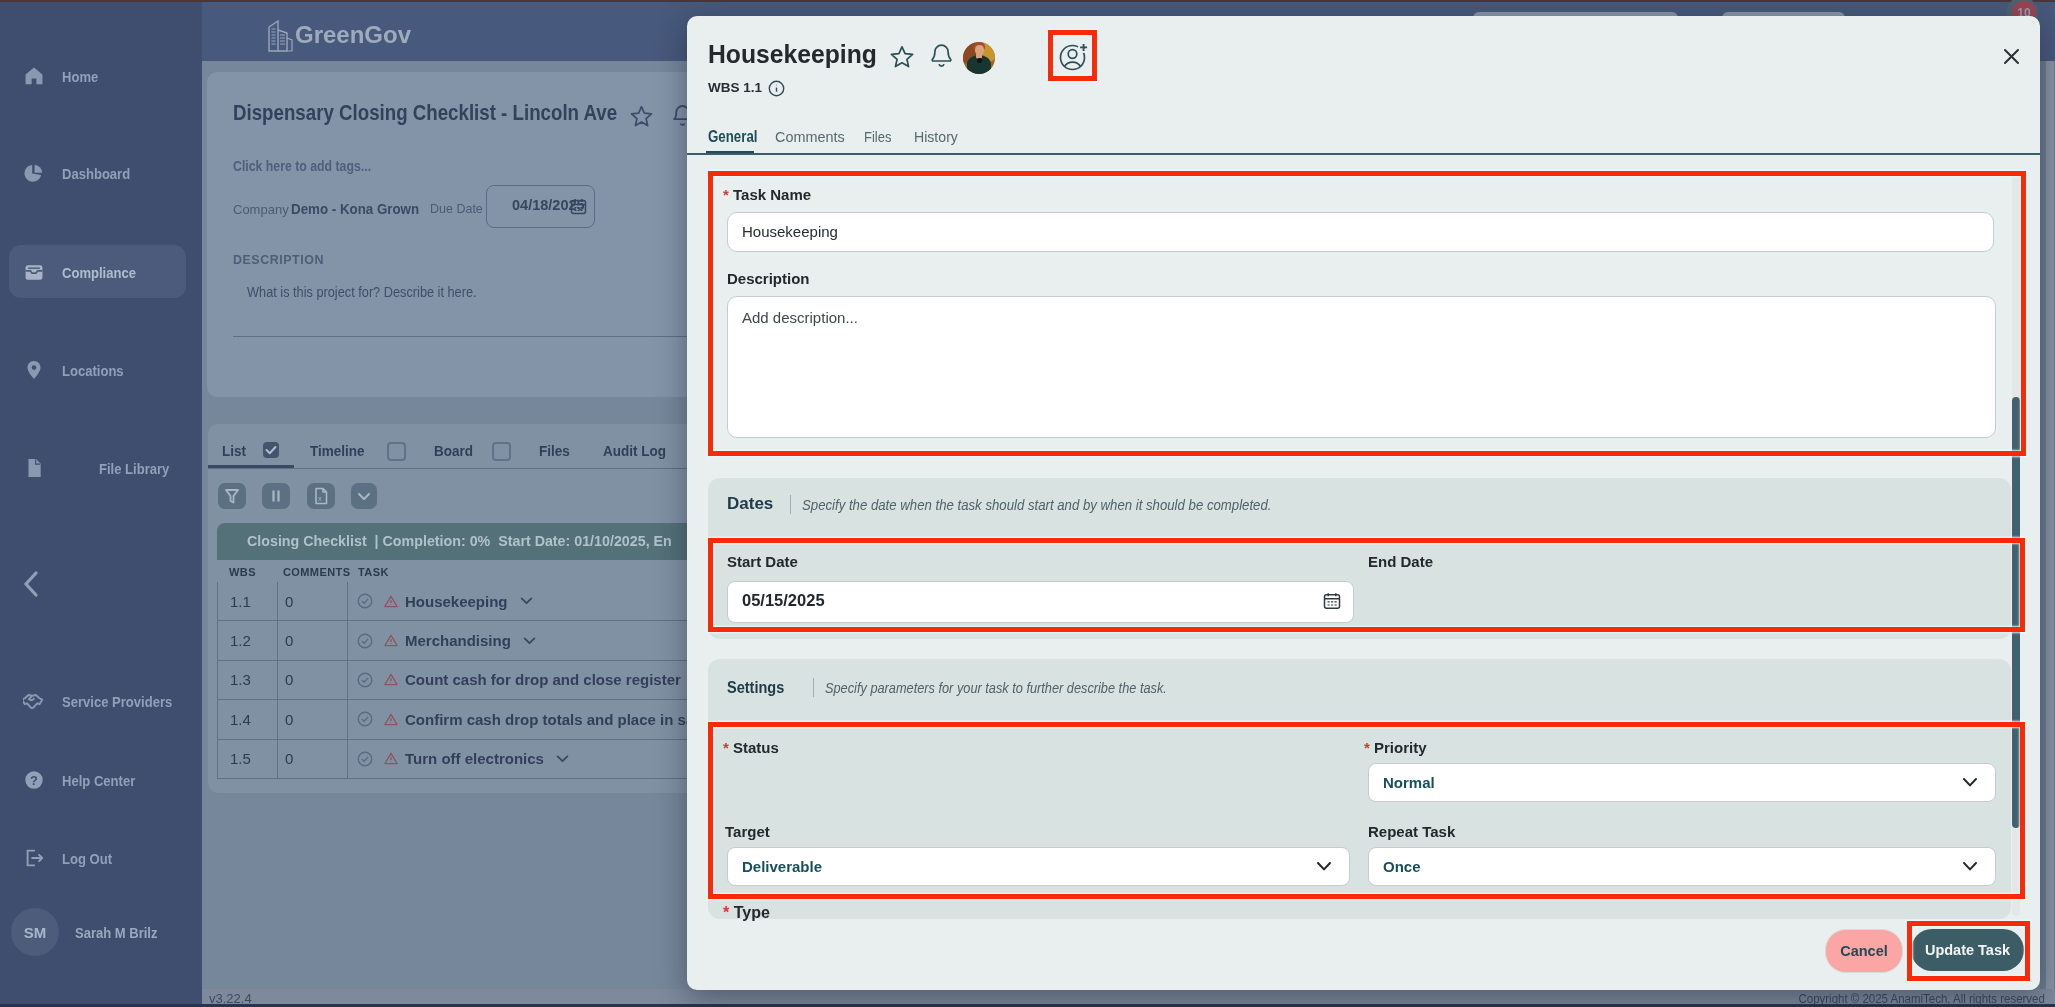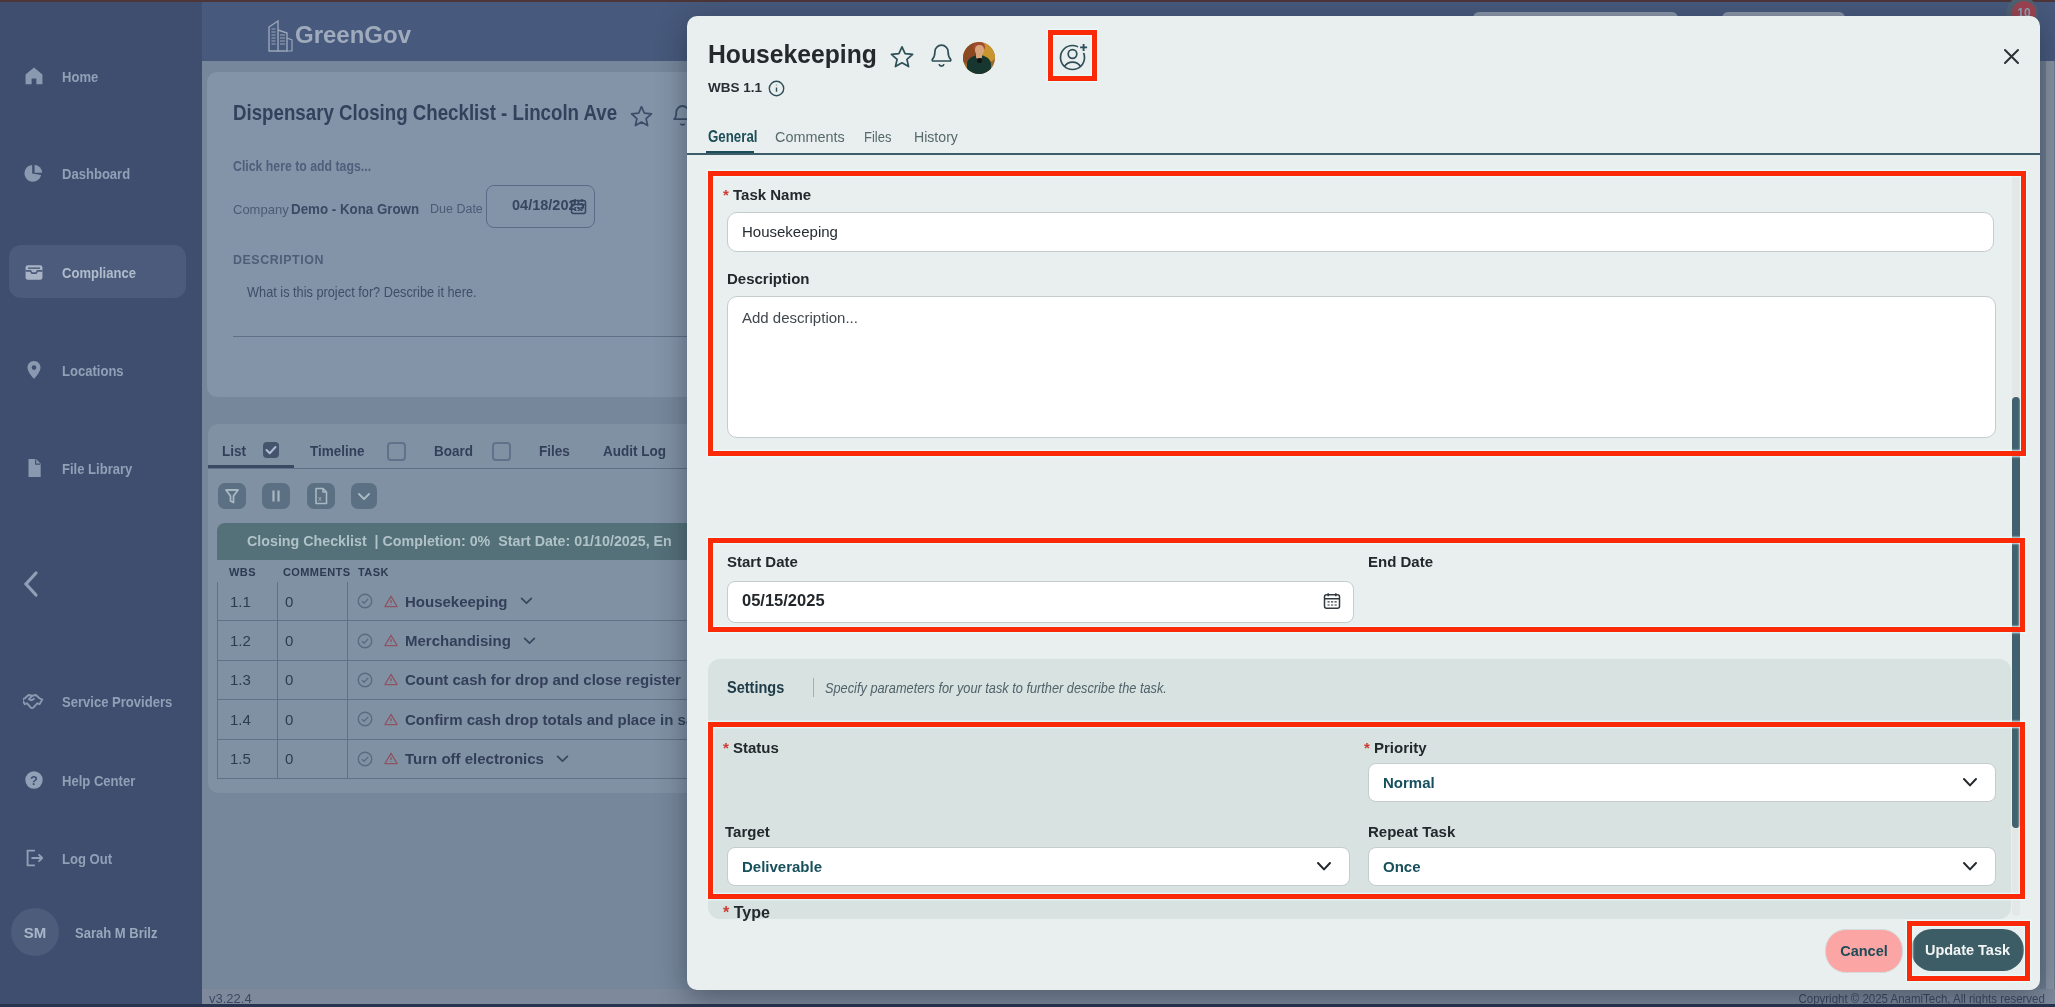--- a/index.html
+++ b/index.html
@@ -82,21 +82,21 @@
       </svg>
     <span class="tx" style="color:#b0bccc;">Compliance</span>
   </div>
   <div class="sbitem" style="top:356px;">
     <svg class="ic" viewBox="0 0 24 24">
         <path d="M12 2.3 c-3.95 0-7.1 3.15-7.1 7.1 0 5.3 7.1 12.3 7.1 12.3 s7.1-7 7.1-12.3 c0-3.95-3.15-7.1-7.1-7.1 Z" fill="#8b99b0"></path>
         <circle cx="12" cy="9.4" r="2.5" fill="#3f4e6f"></circle>
       </svg>
     <span class="tx">Locations</span>
   </div>
-  <div class="sbitem" style="top:454px;">
+  <div class="sbitem" style="top:454px;gap:37px;">
     <svg class="ic" viewBox="0 0 24 24">
         <path d="M6 2.3 H14.2 L19.3 7.4 V21.7 H6 Z" fill="#8b99b0"></path>
         <path d="M13.8 2.8 V7.8 H18.8" stroke="#3f4e6f" stroke-width="1.3" fill="none"></path>
       </svg>
     <span class="tx">File Library</span>
   </div>
   <div class="abs" style="left:22px;top:568px;width:18px;height:28px;">
     <svg width="18" height="28" viewBox="0 0 18 28" fill="none" stroke="#8da0b6" stroke-width="3.2">
         <path d="M14 3 L4 14 L14 25" stroke-linecap="round"></path>
       </svg>
@@ -337,20 +337,25 @@
 
   <div class="lbl" style="left:36px;top:170px;"><span class="star">* </span>Task Name</div>
   <div class="inp" style="left:40px;top:196px;width:1265px;height:38px;">
     <div class="abs" style="left:14px;top:10px;font-size:15px;color:#272c30;">Housekeeping</div>
   </div>
   <div class="lbl" style="left:40px;top:254px;">Description</div>
   <div class="inp" style="left:40px;top:280px;width:1267px;height:140px;">
     <div class="abs" style="left:14px;top:12px;font-size:15px;color:#41484d;">Add description...</div>
   </div>
 
+  <div class="band" style="top:462px;height:161px;">
+    <div class="abs" style="left:19px;top:16px;font-size:17px;font-weight:700;color:#203c49;">Dates</div>
+    <div class="abs" style="left:82px;top:17px;width:1px;height:19px;background:#9fb0b5;"></div>
+    <div class="abs" style="left:94px;top:19px;font-size:14.5px;font-style:italic;color:#51626a;transform:scaleX(.91);transform-origin:0 0;">Specify the date when the task should start and by when it should be completed.</div>
+  </div>
   <div class="lbl" style="left:40px;top:537px;">Start Date</div>
   <div class="inp" style="left:40px;top:565px;width:625px;height:40px;border-radius:8px;">
     <div class="abs" style="left:14px;top:9px;font-size:16.5px;font-weight:700;color:#22272b;">05/15/2025</div>
     <svg class="abs" style="left:595px;top:10px;" width="18" height="18" viewBox="0 0 18 18" fill="none" stroke="#333a3e" stroke-width="1.5">
         <rect x="1.5" y="2.8" width="15" height="13.5" rx="2"></rect>
         <path d="M1.5 6.8 h15 M5.2 1.2 v3 M12.8 1.2 v3"></path>
         <path d="M4.5 9.8 h2.2 M8 9.8 h2.2 M11.5 9.8 h2.2 M4.5 13 h2.2 M8 13 h2.2 M11.5 13 h2.2" stroke-width="1.2"></path>
       </svg>
   </div>
   <div class="lbl" style="left:681px;top:537px;">End Date</div>

